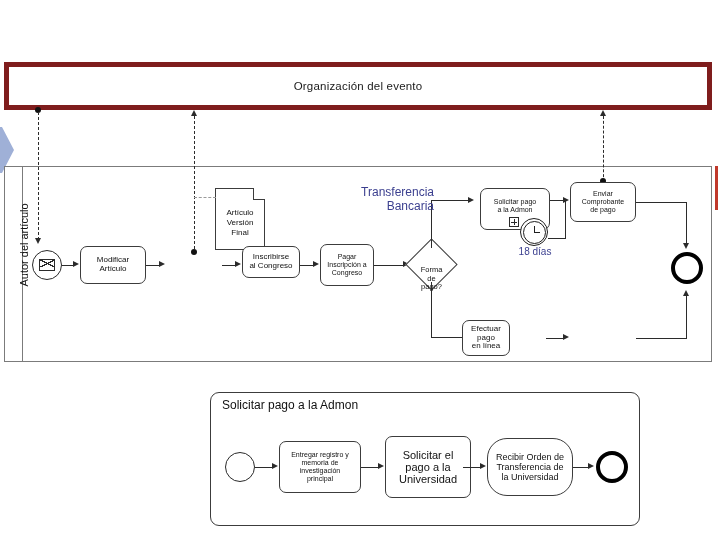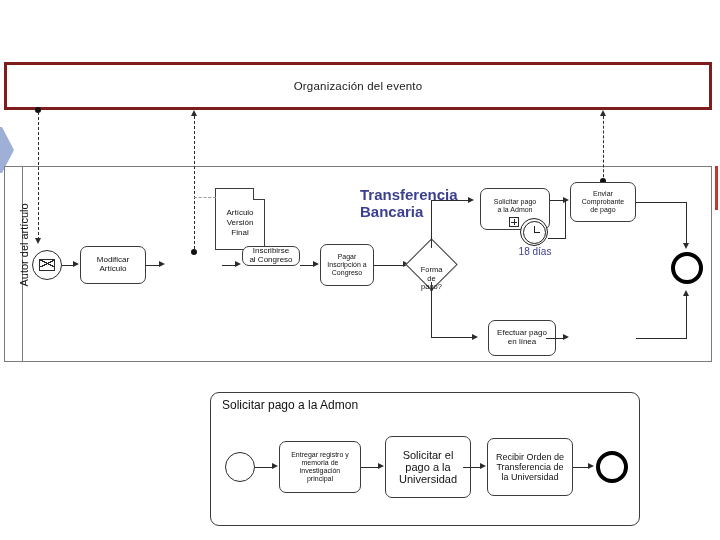--- a/index.html
+++ b/index.html
@@ -3,21 +3,21 @@
 <meta charset="utf-8">
 <style>
   html,body{margin:0;padding:0;background:#ffffff;}
   body{width:720px;height:540px;overflow:hidden;
        font-family:"Liberation Sans","DejaVu Sans",sans-serif;}
   #canvas{position:relative;width:720px;height:540px;background:#fff;}
   .abs{position:absolute;box-sizing:border-box;}
 
   
   .pool{border:1px solid #7b7b7b;background:#fff;}
-  .pool-top{border:3px solid #7f1d1d;}
+  .pool-top{border:5px solid #7f1d1d;}
   .pool-label-h{display:flex;align-items:center;justify-content:center;
       font-size:11.5px;color:#1a1a1a;letter-spacing:.2px;}
   .lane-label-v{display:flex;align-items:center;justify-content:center;
       font-size:11px;color:#111;white-space:nowrap;
       transform:rotate(-90deg);transform-origin:center center;}
 
   
   .task{border:1.3px solid #3c3c3c;border-radius:7px;background:#fff;
         display:flex;align-items:center;justify-content:center;
         text-align:center;color:#111;line-height:1.12;
@@ -56,22 +56,22 @@
   .dash-h{height:0;border-top:1.4px dashed #9a9a9a;}
   .arrow-r{width:0;height:0;border-top:3.6px solid transparent;
       border-bottom:3.6px solid transparent;border-left:6px solid #2b2b2b;}
   .arrow-d{width:0;height:0;border-left:3.6px solid transparent;
       border-right:3.6px solid transparent;border-top:6px solid #2b2b2b;}
   .arrow-u{width:0;height:0;border-left:3.6px solid transparent;
       border-right:3.6px solid transparent;border-bottom:6px solid #2b2b2b;}
   .dot{width:6px;height:6px;border-radius:50%;background:#111;}
 
   
-  .flowlabel{font-size:15px;color:#3b3f8f;text-align:left;
-      line-height:1.15;font-weight:bold;}
+  .flowlabel{font-size:12px;color:#3b3f8f;text-align:right;
+      line-height:1.15;}
   .timerlabel{font-size:10px;color:#3b3f8f;text-align:center;}
 
   
   .chev{background:#8ea2d0;}
   
   .redrule{background:#c0392b;}
 </style>
 </head>
 <body>
 
@@ -127,21 +127,21 @@
   <div class="abs task t8" style="left:80px;top:246px;width:66px;height:38px;">
     <span style="white-space:pre-line;">Modificar
 Artículo</span>
   </div>
   <div class="abs ln ln-h" style="left:146px;top:264.5px;width:14px;"></div>
   <div class="abs arrow-r" style="left:159px;top:261px;"></div>
 
   <div class="abs ln ln-h" style="left:222px;top:264.5px;width:14px;"></div>
   <div class="abs arrow-r" style="left:235px;top:261px;"></div>
 
-  <div class="abs task t8" style="left:242px;top:246px;width:58px;height:20px;">
+  <div class="abs task t8" style="left:242px;top:246px;width:58px;height:32px;">
     <span style="white-space:pre-line;">Inscribirse
 al Congreso</span>
   </div>
   <div class="abs ln ln-h" style="left:300px;top:264.5px;width:14px;"></div>
   <div class="abs arrow-r" style="left:313px;top:261px;"></div>
 
   <div class="abs task t7" style="left:320px;top:244px;width:54px;height:42px;">
     <span style="white-space:pre-line;">Pagar
 Inscripción a
 Congreso</span>
@@ -195,21 +195,21 @@
   <div class="abs task t7" style="left:570px;top:182px;width:66px;height:40px;">
     <span style="white-space:pre-line;">Enviar
 Comprobante
 de pago</span>
   </div>
 
   <div class="abs ln ln-h" style="left:636px;top:202px;width:51px;"></div>
   <div class="abs ln ln-v" style="left:686px;top:202px;height:42px;"></div>
   <div class="abs arrow-d" style="left:683px;top:243px;"></div>
 
-  <div class="abs task t8" style="left:488px;top:320px;width:68px;height:36px;">
+  <div class="abs task t8" style="left:462px;top:320px;width:48px;height:36px;">
     <span style="white-space:pre-line;">Efectuar pago
 en línea</span>
   </div>
   <div class="abs ln ln-h" style="left:546px;top:337.5px;width:18px;"></div>
   <div class="abs arrow-r" style="left:563px;top:334px;"></div>
 
 
   <div class="abs ln ln-h" style="left:636px;top:337.5px;width:51px;"></div>
   <div class="abs ln ln-v" style="left:686px;top:296px;height:42px;"></div>
   <div class="abs arrow-u" style="left:683px;top:290px;"></div>
@@ -237,21 +237,21 @@
   <div class="abs arrow-r" style="left:378px;top:463px;"></div>
 
   <div class="abs task t11" style="left:385px;top:436px;width:86px;height:62px;">
     <span style="white-space:pre-line;">Solicitar el
 pago a la
 Universidad</span>
   </div>
   <div class="abs ln ln-h" style="left:463px;top:466.5px;width:18px;"></div>
   <div class="abs arrow-r" style="left:480px;top:463px;"></div>
 
-  <div class="abs task t9" style="left:487px;top:438px;width:86px;height:58px;">
+  <div class="abs task t9" style="left:487px;top:438px;width:86px;height:58px;border-radius:20px;">
     <span style="white-space:pre-line;">Recibir Orden de
 Transferencia de
 la Universidad</span>
   </div>
   <div class="abs ln ln-h" style="left:573px;top:466.5px;width:16px;"></div>
   <div class="abs arrow-r" style="left:588px;top:463px;"></div>
 
   <div class="abs ev ev-end" style="left:596px;top:451px;width:32px;height:32px;"></div>
 
 </div>

